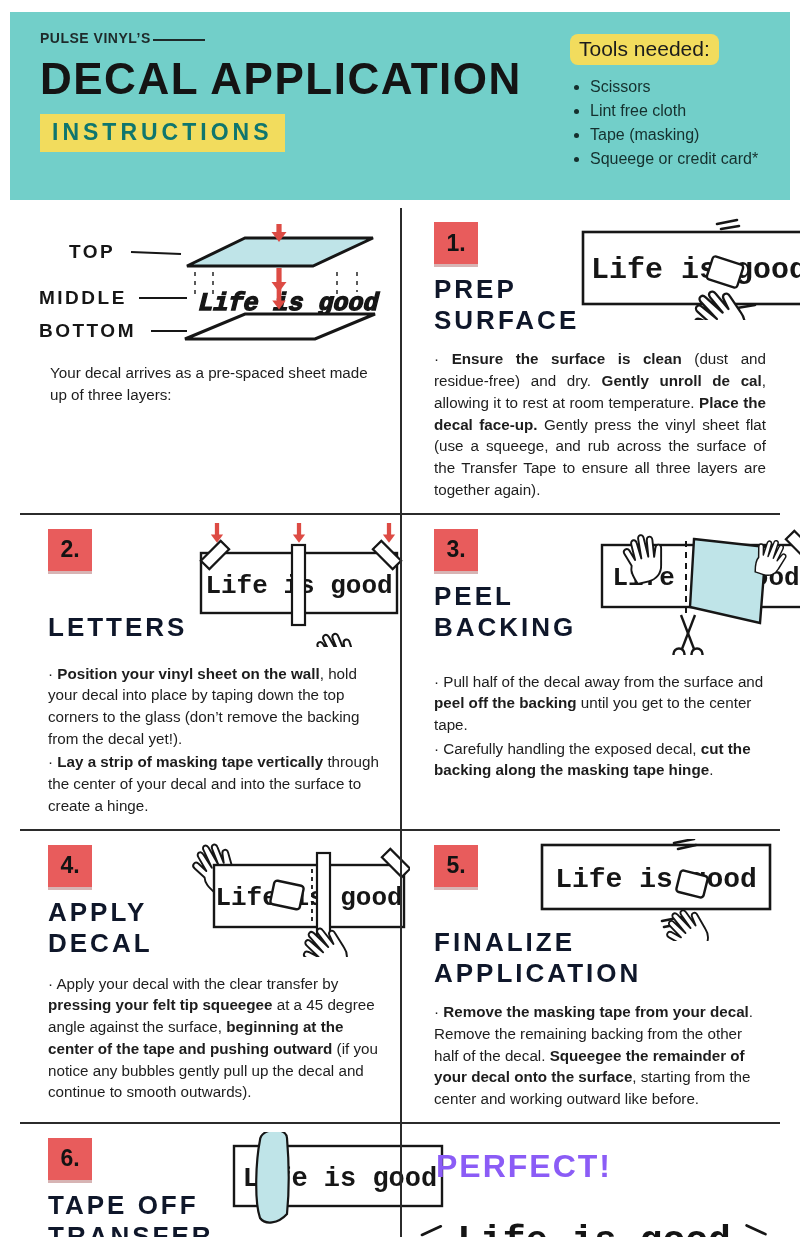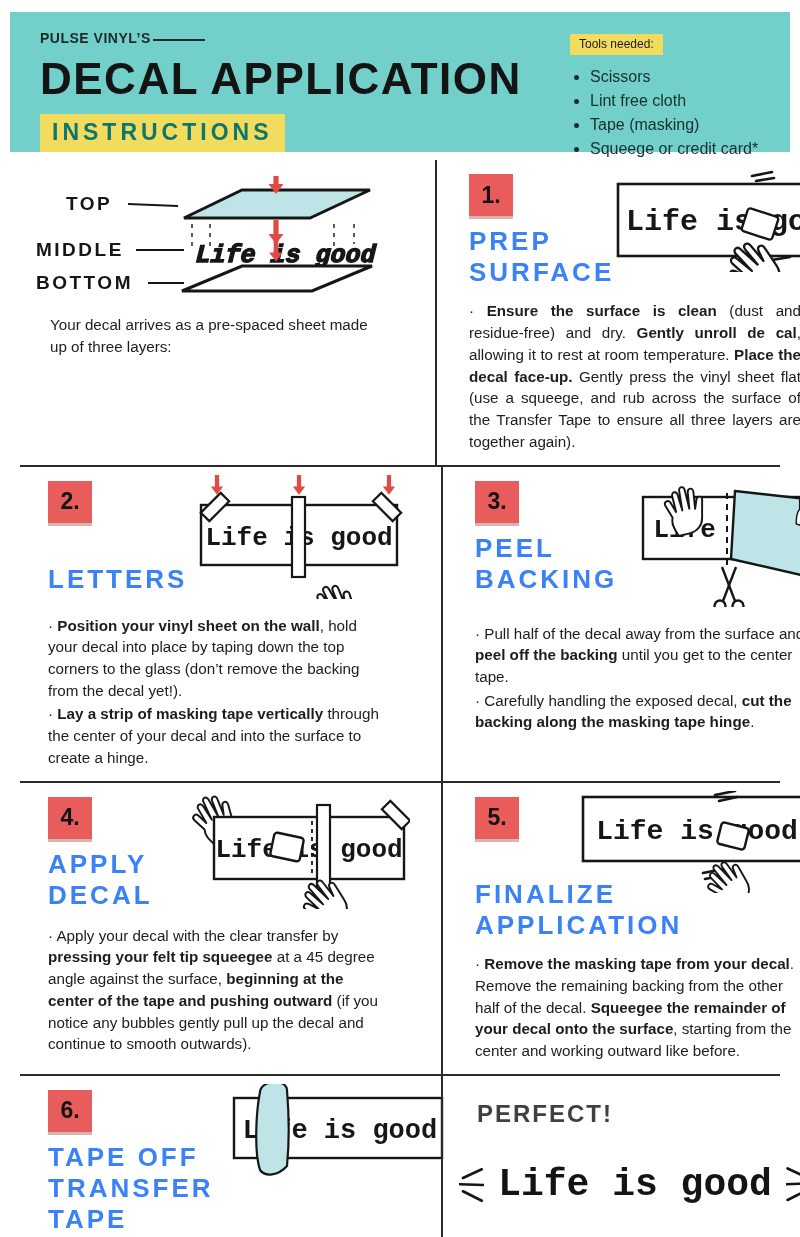--- a/index.html
+++ b/index.html
@@ -5,64 +5,64 @@
   html,body{margin:0;padding:0;}
   body{
     width:800px;height:1237px;background:#ffffff;overflow:hidden;
     font-family:"Liberation Sans",sans-serif;color:#1d1d1d;
     -webkit-font-smoothing:antialiased;
   }
   .page{width:800px;height:1237px;position:relative;}
 
   
   .header{
-    margin:12px 10px 0 10px;height:140px;box-sizing:border-box;
+    margin:12px 10px 0 10px;height:188px;box-sizing:border-box;
     background:#72cfc9;display:flex;justify-content:space-between;
     padding:18px 30px 0 30px;
   }
   .brand{font-size:14px;font-weight:bold;letter-spacing:.5px;color:#1e2a2a;display:flex;align-items:baseline;gap:2px;}
   .brand-rule{display:inline-block;width:52px;border-bottom:2px solid #1e2a2a;transform:translateY(-2px);}
   .title{font-size:44px;font-weight:900;letter-spacing:1.5px;color:#141414;margin-top:8px;white-space:nowrap;}
   .badge{
     display:inline-block;background:#f2dc5d;color:#0f766e;
     font-size:23px;font-weight:bold;letter-spacing:4px;
     padding:5px 12px 6px 12px;margin-top:10px;
   }
   .tools{padding-top:4px;font-size:16px;color:#15302e;min-width:190px;}
-  .tools-label{display:inline-block;background:#f2dc5d;font-size:12px;padding:3px 9px 4px 9px;color:#1c1c1c;}
+  .tools-label{display:inline-block;background:#f2dc5d;font-size:21px;padding:3px 9px 4px 9px;color:#1c1c1c;border-radius:8px;}
   .tools ul{margin:10px 0 0 0;padding-left:20px;line-height:1.5;}
 
   
   .grid{margin:8px 20px 0 20px;}
-  .row{display:flex;gap:41px;}
+  .row{display:flex;}
   .row.rule{border-bottom:2px solid #2b2b2b;}
   .cell{width:50%;box-sizing:border-box;padding:8px 10px 10px 12px;}
   .cell.right{border-left:2px solid #2b2b2b;padding-left:16px;}
   .r1{min-height:255px;} .r2{min-height:265px;} .r3{min-height:254px;} .r4{min-height:251px;}
 
   .step-head{display:flex;align-items:flex-start;}
   .step-left{flex:0 0 152px;}
   .num-badge{
     width:44px;height:42px;background:#e85c5c;color:#131313;
     font-weight:bold;font-size:23px;display:flex;align-items:center;justify-content:center;
     margin:6px 0 10px 16px;box-shadow:0 3px 0 rgba(140,40,40,.35);
   }
-  .step-title{font-size:26px;font-weight:bold;letter-spacing:3px;line-height:1.2;margin:6px 0 0 16px;color:#3b82f6;}
+  .step-title{font-size:26px;font-weight:bold;letter-spacing:3px;line-height:1.2;margin:6px 0 0 16px;color:#0f172a;}
   .illu{flex:1 1 auto;text-align:right;}
   .step-body{font-size:15.2px;line-height:1.43;margin:12px 4px 0 16px;}
   .step-body .para{margin:0 0 2px 0;}
   .justify .para{text-align:justify;}
 
   
   .intro-diagram{text-align:center;margin-top:8px;}
   .intro-text{font-size:15.2px;line-height:1.45;margin:16px 10px 0 18px;}
   .layers-list{margin-top:21px;}
 
   
-  .perfect-title{font-size:24px;font-weight:900;letter-spacing:2px;margin:16px 0 0 18px;color:#404040;}
+  .perfect-title{font-size:32px;font-weight:900;letter-spacing:2px;margin:16px 0 0 18px;color:#8b5cf6;}
   .perfect-decal{display:flex;align-items:center;justify-content:center;gap:14px;margin-top:34px;}
   .perfect-decal .big{font-family:"Liberation Mono",monospace;font-size:38px;font-weight:bold;color:#141414;white-space:nowrap;}
   svg text{font-weight:bold;}
   svg .decal-t{font-family:"Liberation Mono",monospace;font-weight:bold;fill:#161616;}
   svg .lbl{font-family:"Liberation Sans",sans-serif;font-size:19px;letter-spacing:2.5px;fill:#161616;}
 </style>
 </head>
 <body>
 
 <svg width="0" height="0" style="position:absolute" aria-hidden="true">

